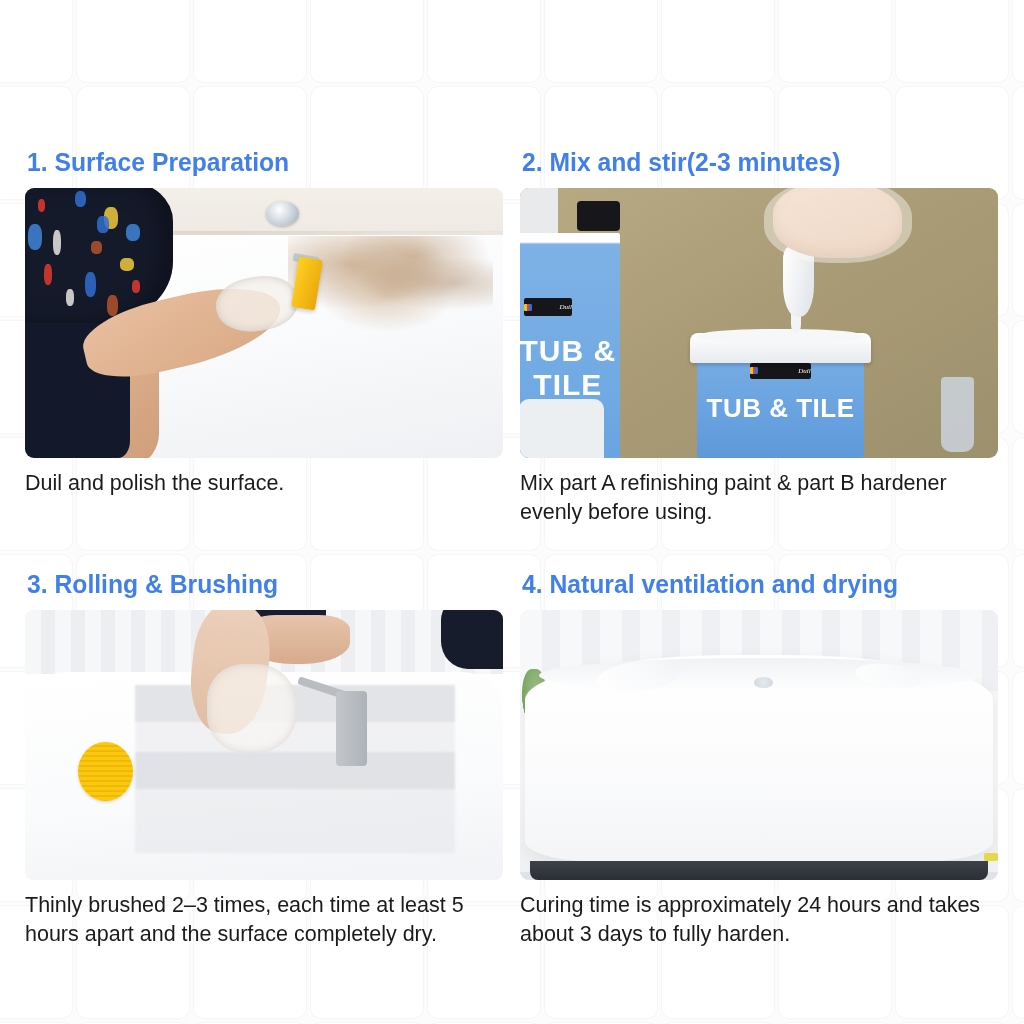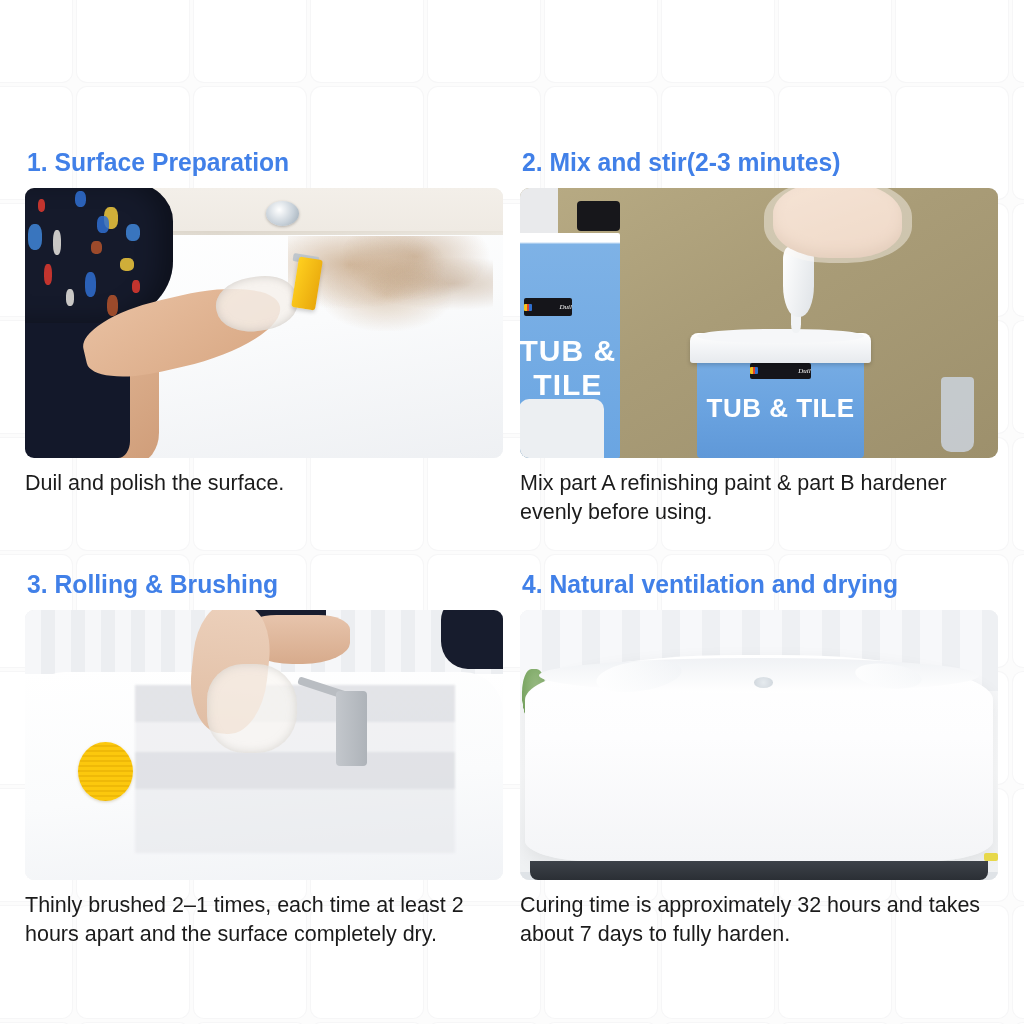--- a/index.html
+++ b/index.html
@@ -382,34 +382,34 @@
       <div class="p3-torsoR"></div>
       <div class="p3-tub"></div>
       <div class="p3-paint"></div>
       <div class="p3-yellow"></div>
       <div class="p3-shoulder"></div>
       <div class="p3-arm"></div>
       <div class="p3-rollbar"></div>
       <div class="p3-roller"></div>
       <div class="p3-glove"></div>
     </div>
-    <div class="caption">Thinly brushed 2–1 times, each time at least 2 hours apart and the surface completely dry.</div>
+    <div class="caption">Thinly brushed 2–3 times, each time at least 5 hours apart and the surface completely dry.</div>
   </div>
 
   <div class="step c2 r2">
     <div class="step-heading">4. Natural ventilation and drying</div>
     <div class="photo">
       <div class="p4-bg"></div>
       <div class="p4-curtain"></div>
       <div class="p4-plant"></div>
       <div class="p4-floor"></div>
       <div class="p4-tub"></div>
       <div class="p4-inner"></div>
       <div class="p4-gloss"></div>
       <div class="p4-gloss2"></div>
       <div class="p4-drain"></div>
       <div class="p4-base"></div>
       <div class="p4-yellowtape"></div>
     </div>
-    <div class="caption">Curing time is approximately 32 hours and takes about 7 days to fully harden.</div>
+    <div class="caption">Curing time is approximately 24 hours and takes about 3 days to fully harden.</div>
   </div>
 
 </div>
 
 </body></html>

